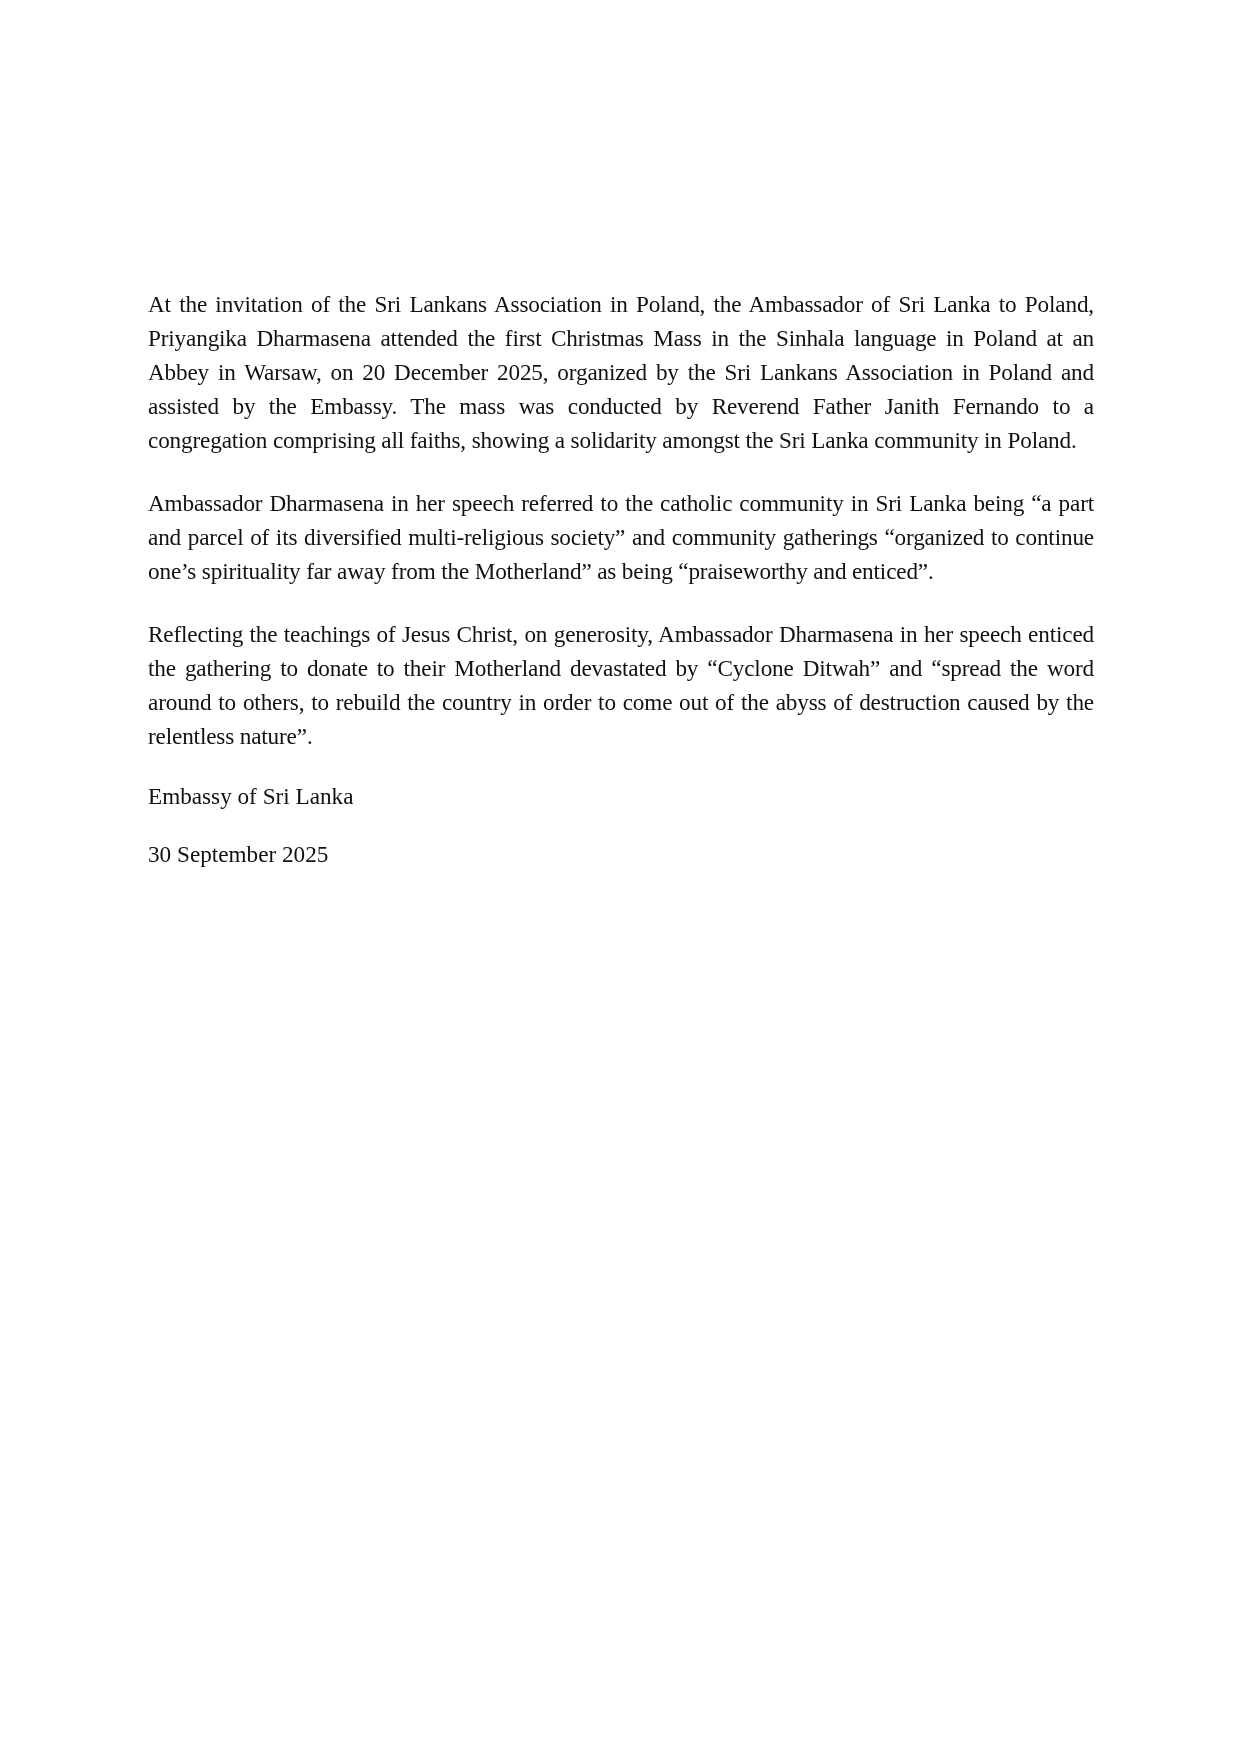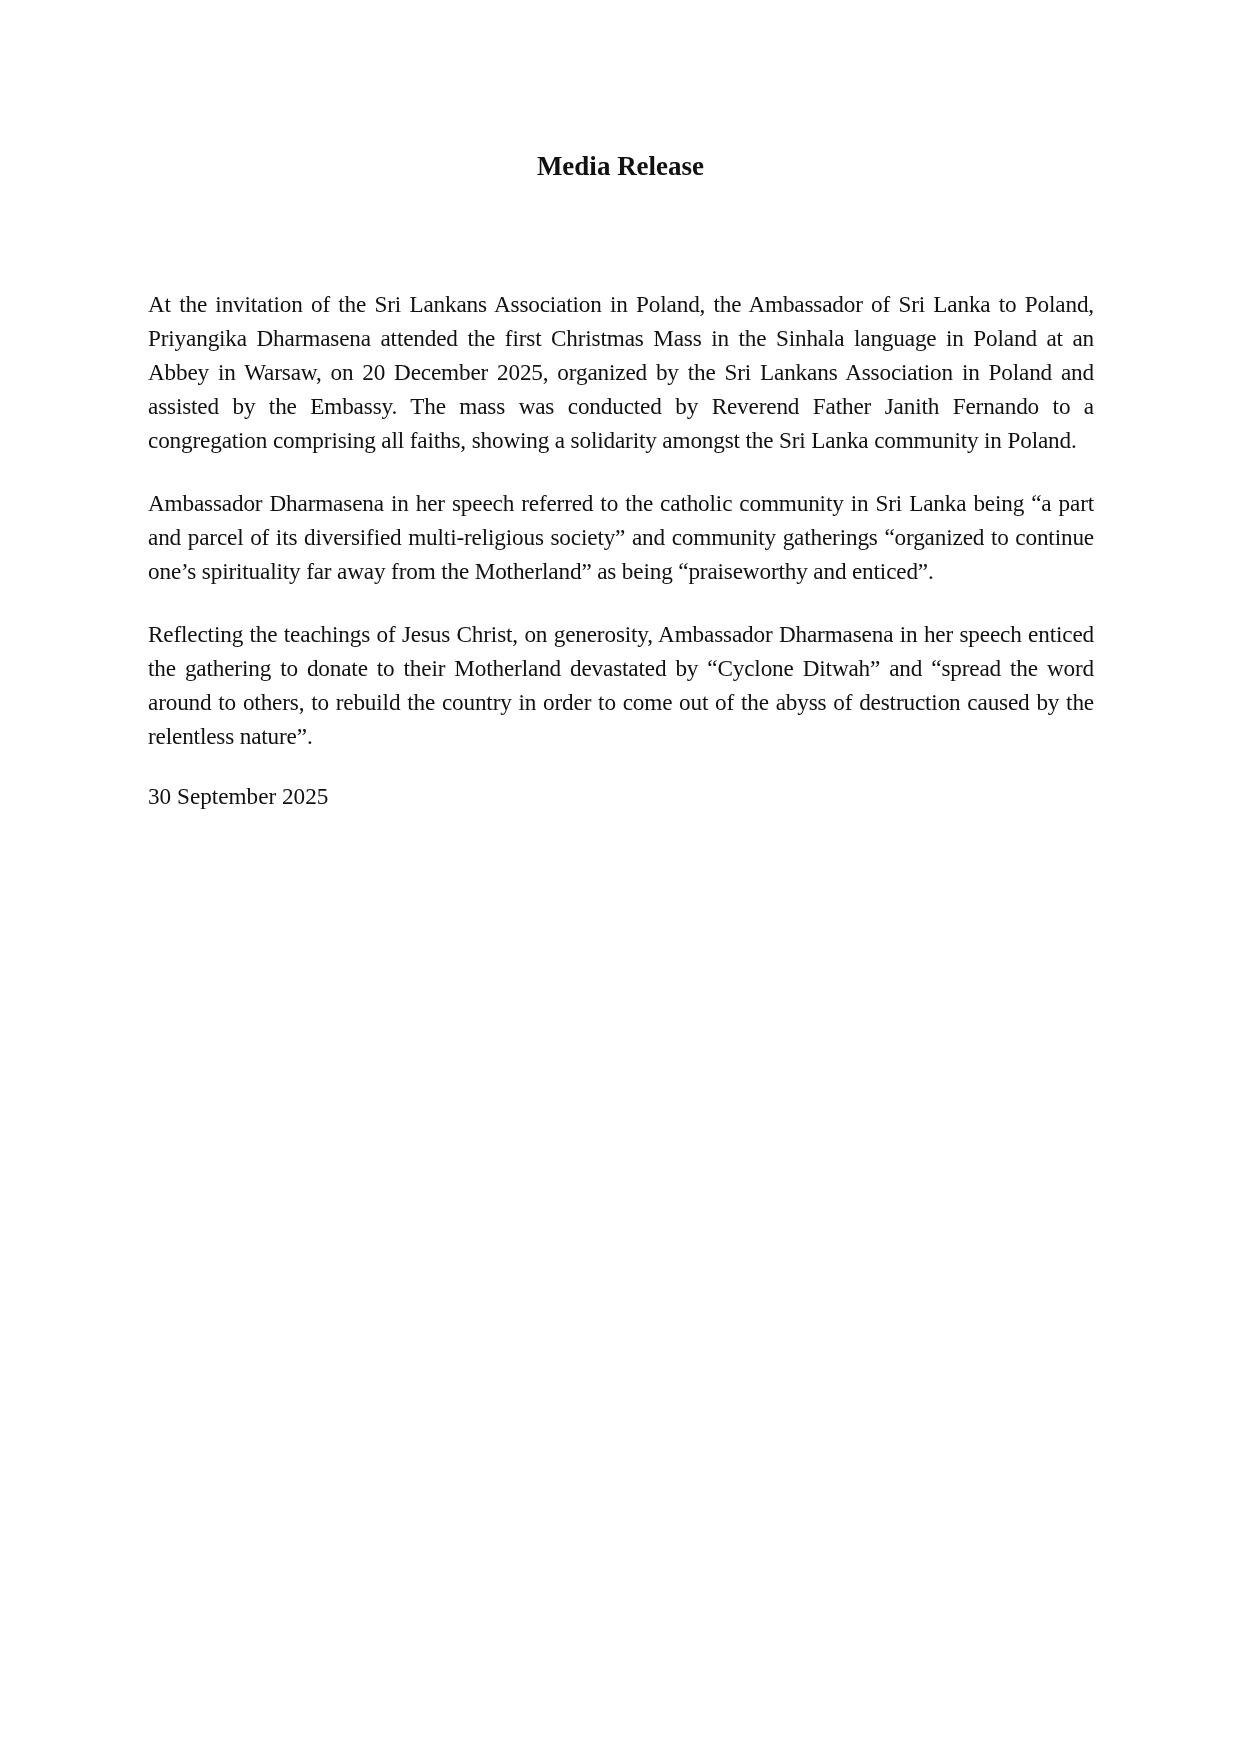--- a/index.html
+++ b/index.html
@@ -57,25 +57,25 @@
     .date {
       margin-top: 29px;
       font-size: 23.2px;
       line-height: 28.6px;
     }
   </style>
 </head>
 <body>
 
 <div class="page">
-  <h1 class="heading media">Media Release</h1>
 
   <div class="body">
     <p class="para">At the invitation of the Sri Lankans Association in Poland, the Ambassador of Sri Lanka to Poland, Priyangika Dharmasena attended the first Christmas Mass in the Sinhala language in Poland at an Abbey in Warsaw, on 20 December 2025, organized by the Sri Lankans Association in Poland and assisted by the Embassy.  The mass was conducted by Reverend Father Janith Fernando to a congregation comprising all faiths, showing a solidarity amongst the Sri Lanka community in Poland.</p>
     <p class="para">Ambassador Dharmasena in her speech referred to the catholic community in Sri Lanka being “a part and parcel of its diversified multi-religious society” and community gatherings “organized to continue one’s spirituality far away from the Motherland” as being “praiseworthy and enticed”.</p>
     <p class="para">Reflecting the teachings of Jesus Christ, on generosity, Ambassador Dharmasena in her speech enticed the gathering to donate to their Motherland devastated by “Cyclone Ditwah” and “spread the word around to others, to rebuild the country in order to come out of the abyss of destruction caused by the relentless nature”.</p>
 
     <div>
+      <p class="sig-line">Embassy of Sri Lanka</p>
     </div>
 
     <p class="date">30 September 2025</p>
   </div>
 </div>
 
 </body></html>

